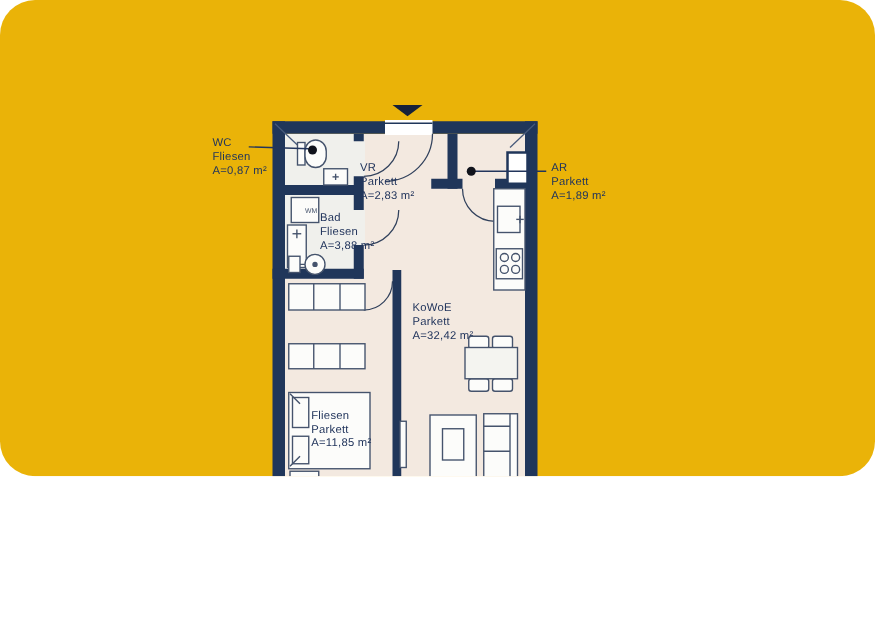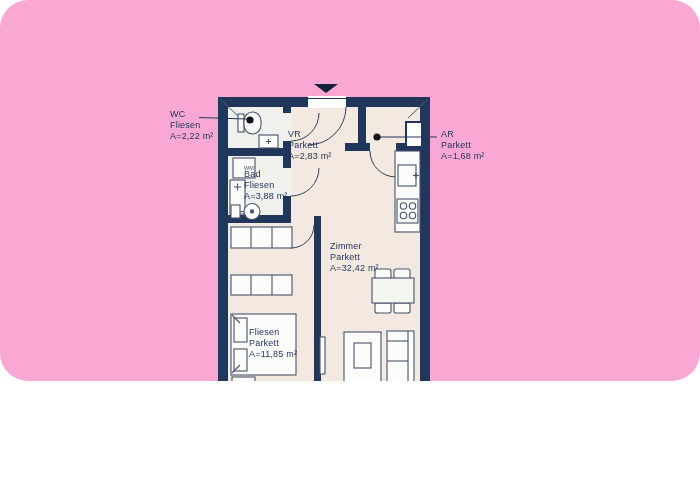--- a/index.html
+++ b/index.html
@@ -1,18 +1,18 @@
 <!DOCTYPE html>
 <html><head>
 <meta charset="utf-8">
 <style>
   html,body{margin:0;padding:0;background:#ffffff;}
   .stage{
     position:relative;width:700px;height:381px;overflow:hidden;
-    background:#f9a8d4;
+    background:#eab308;
     font-family:"Liberation Sans", sans-serif;
     border-radius:28px;
   }
   .plan-svg{position:absolute;left:0;top:0;}
   .room-label{
     position:absolute;
     color:#22355c;
     font-size:9px;
     line-height:11px;
     letter-spacing:.2px;
@@ -172,43 +172,43 @@
       <line x1="199" y1="117.5" x2="247" y2="119" stroke="#22355c" stroke-width="1.1"></line>
       <circle cx="250" cy="120" r="3.6" fill="#10131c"></circle>
       <line x1="380" y1="137" x2="437" y2="137" stroke="#22355c" stroke-width="1.1"></line>
       <circle cx="377" cy="137" r="3.6" fill="#10131c"></circle>
     </g>
   </svg>
 
   <div class="room-label" style="left:170px;top:109px">
     <span class="rl-line">WC</span>
     <span class="rl-line">Fliesen</span>
-    <span class="rl-line">A=2,22 m²</span>
-  </div>
-
-  <div class="room-label" style="left:244px;top:169px">
+    <span class="rl-line">A=0,87 m²</span>
+  </div>
+
+  <div class="room-label" style="left:256px;top:169px">
     <span class="rl-line">Bad</span>
     <span class="rl-line">Fliesen</span>
     <span class="rl-line">A=3,88 m²</span>
   </div>
 
   <div class="room-label" style="left:288px;top:129px">
     <span class="rl-line">VR</span>
     <span class="rl-line">Parkett</span>
     <span class="rl-line">A=2,83 m²</span>
   </div>
 
   <div class="room-label" style="left:441px;top:129px">
     <span class="rl-line">AR</span>
     <span class="rl-line">Parkett</span>
-    <span class="rl-line">A=1,68 m²</span>
+    <span class="rl-line">A=1,89 m²</span>
   </div>
 
   <div class="room-label" style="left:330px;top:241px">
-    <span class="rl-line">Zimmer</span>
+    <span class="rl-line">KoWoE</span>
     <span class="rl-line">Parkett</span>
     <span class="rl-line">A=32,42 m²</span>
   </div>
 
   <div class="room-label" style="left:249px;top:327px">
     <span class="rl-line">Fliesen</span>
     <span class="rl-line">Parkett</span>
     <span class="rl-line">A=11,85 m²</span>
   </div>
 

